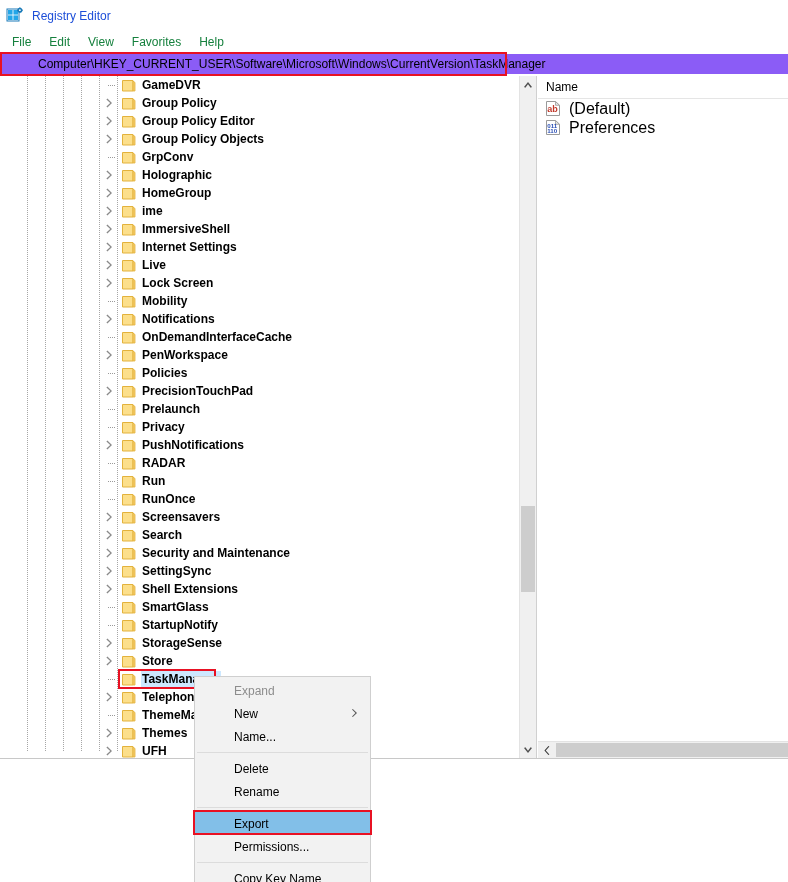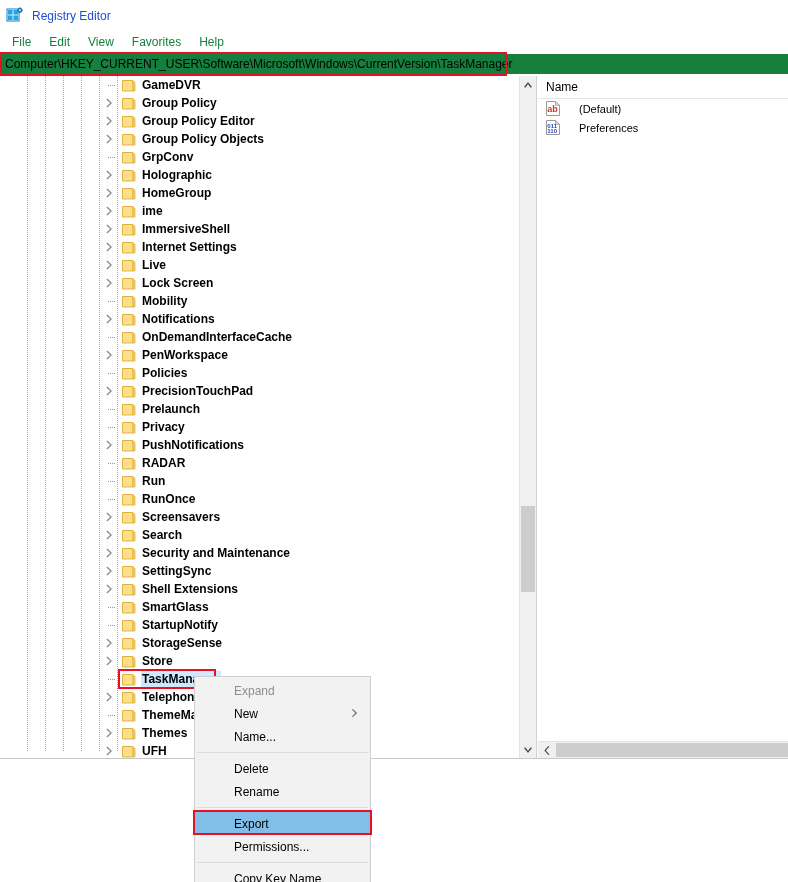--- a/index.html
+++ b/index.html
@@ -56,24 +56,25 @@
     cursor: default;
     white-space: nowrap;
   }
   .menu-item:first-child { margin-left: 3px; }
 
   
   .addressbar {
     position: absolute;
     left: 0; top: 54px;
     width: 788px; height: 20px;
-    background: #15803d;
+    background: #8b5cf6;
     display: flex;
     align-items: center;
     box-sizing: border-box;
+    padding-left: 33px;
   }
   .address-text {
     font-size: 12px;
     color: #000;
     padding-left: 5px;
     white-space: nowrap;
   }
   .addr-highlight {
     position: absolute;
     left: 0; top: 52px;
@@ -194,25 +195,25 @@
   }
   .value-row {
     height: 19px;
     display: flex;
     align-items: center;
     padding-left: 8px;
   }
   .value-icon {
     width: 14px; height: 15px;
     flex: none;
-    margin-right: 19px;
+    margin-right: 9px;
     position: relative;
   }
   .value-name {
-    font-size: 11px;
+    font-size: 16px;
     color: #000;
   }
 
   
   .vscroll {
     position: absolute;
     right: 0; top: 0;
     width: 17px; height: 682px;
     background: #f0f0f0;
     border-left: 1px solid #e3e3e3;

